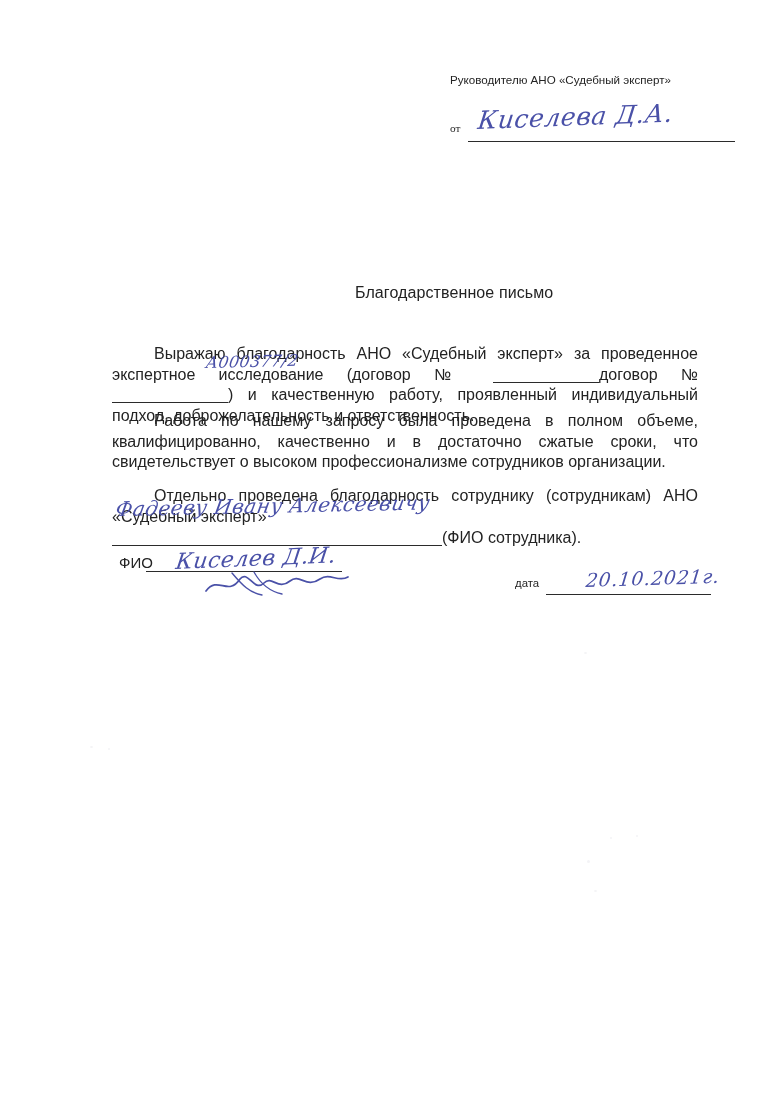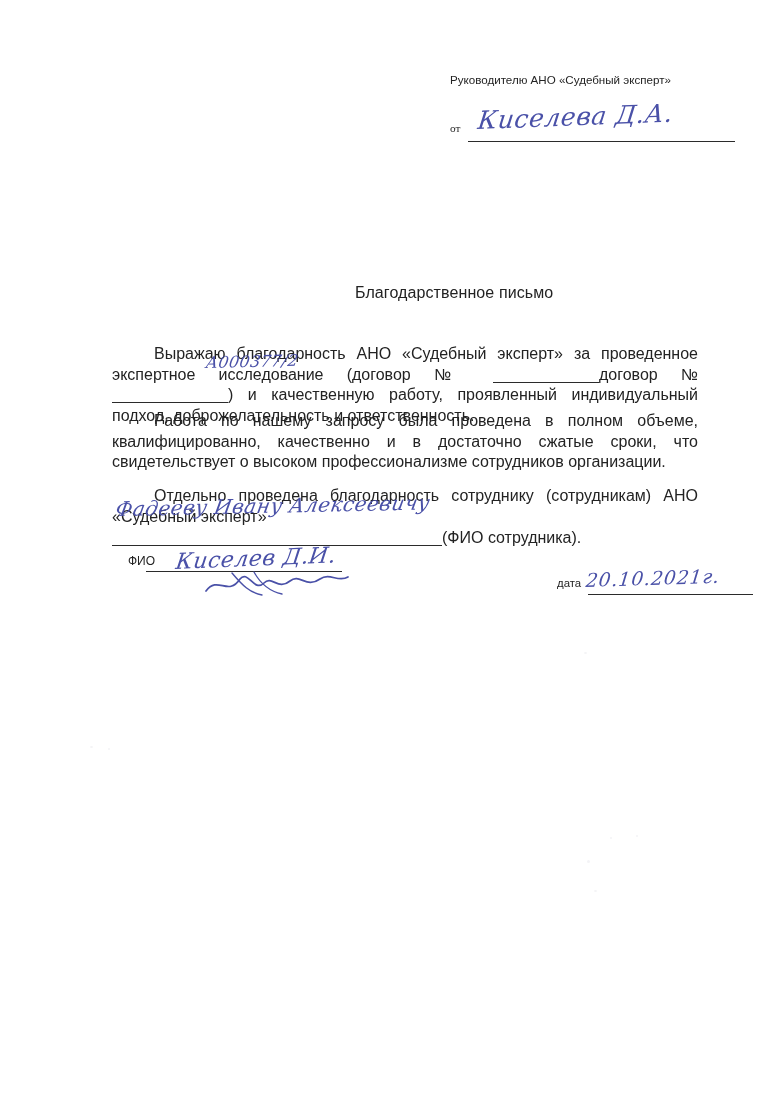--- a/index.html
+++ b/index.html
@@ -157,36 +157,36 @@
     left: 96px;
     top: 552px;
     width: 340px;
   }
   .sig-line {
     position: relative;
     height: 20px;
   }
   .sig-label {
     position: absolute;
-    left: 16px;
+    left: 7px;
     top: 2px;
-    font-size: 12px;
+    font-size: 15px;
     color: #232323;
   }
   .sig-rule {
     position: absolute;
     bottom: 0;
     border-bottom: 1.1px solid #2b2b2b;
   }
   .rule-fio { left: 34px; width: 196px; }
   .rule-sign { left: 54px; width: 176px; }
 
   .date-block {
     position: absolute;
-    left: 541px;
+    left: 499px;
     top: 575px;
     width: 200px;
     height: 20px;
   }
   .date-label {
     position: absolute;
     left: 0;
     top: 2px;
     font-size: 11.4px;
     color: #232323;

